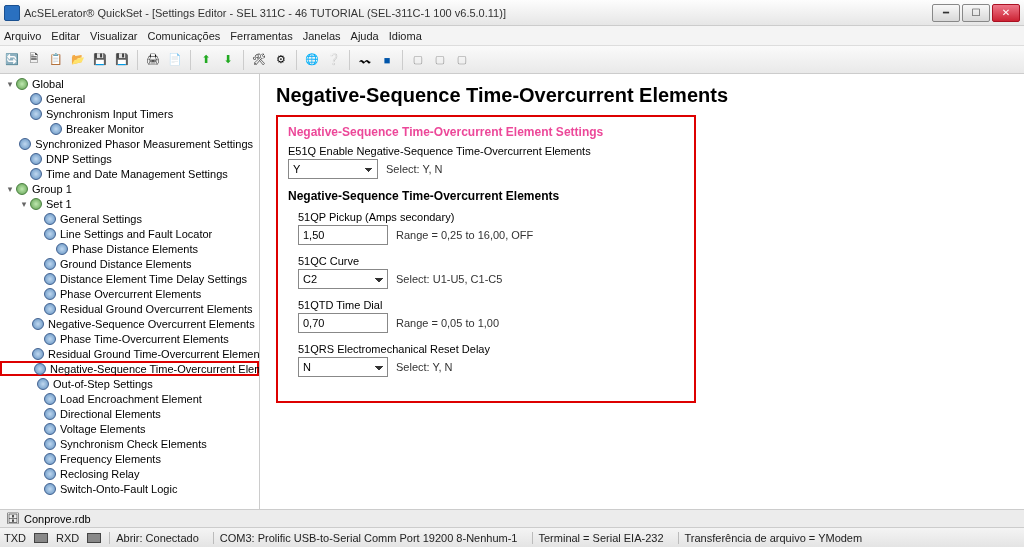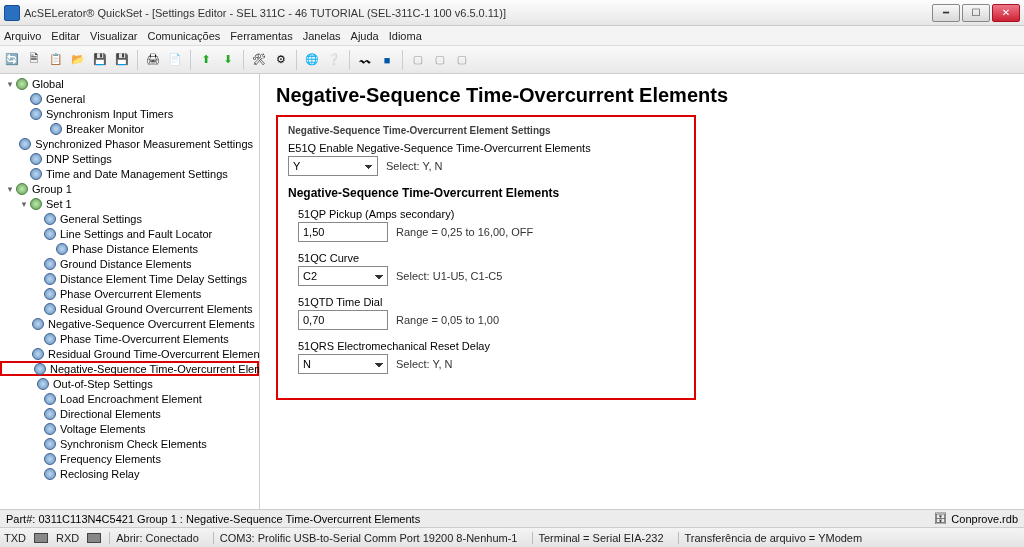--- a/index.html
+++ b/index.html
@@ -33,21 +33,21 @@
   .tree-row .expander { width: 12px; text-align: center; color: #666; font-size: 9px; cursor: pointer; }
   .tree-row .node-icon { width: 12px; height: 12px; border-radius: 50%; margin-right: 4px; border: 1px solid #777; flex: none; }
   .node-icon.green { background: radial-gradient(#bfe8b0,#5fa050); border-color:#4a8040; }
   .node-icon.blue  { background: radial-gradient(#c0d8f0,#6090c0); border-color:#406090; }
   .tree-row .lbl { color: #000; }
   .tree-row.selected-box { border: 2px solid #d00; padding: 0 2px 0 0; }
   
   
   h1.page-title { font-size: 20px; font-weight: bold; margin-bottom: 8px; }
   .settings-box { border: 2px solid #d00; padding: 8px 10px 14px 10px; width: 420px; }
-  .group-title { color: #404040; font-weight: bold; font-size: 10px; margin-bottom: 6px; }
+  .group-title { color: #ec4899; font-weight: bold; font-size: 12px; margin-bottom: 6px; }
   .field-label { font-size: 11px; margin-bottom: 2px; }
   .field-row { display: flex; align-items: center; gap: 8px; margin-bottom: 10px; }
   .field-input, .field-select { height: 20px; border: 1px solid #888; background: #fff; padding: 0 4px; width: 90px; font-size: 11px; }
   .field-select { appearance: none; background-image: linear-gradient(45deg, transparent 50%, #333 50%), linear-gradient(-45deg, transparent 50%, #333 50%); background-position: right 8px top 8px, right 4px top 8px; background-size: 4px 4px; background-repeat: no-repeat; padding-right: 16px; }
   .hint { color: #333; }
   .subheading { font-weight: bold; margin: 6px 0 8px 0; font-size: 12px; }
   
   
   .pathbar { height: 18px; background: #ececec; border-top: 1px solid #ccc; display: flex; align-items: center; padding: 0 6px; justify-content: space-between; }
   .pathbar .right { display: flex; align-items: center; gap: 4px; }
@@ -242,20 +242,25 @@
         <div class="tree-row" style="padding-left: 32px;">
           <span class="expander"></span>
           <span class="node-icon blue"></span>
           <span class="lbl">Frequency Elements</span>
         </div>
         <div class="tree-row" style="padding-left: 32px;">
           <span class="expander"></span>
           <span class="node-icon blue"></span>
           <span class="lbl">Reclosing Relay</span>
         </div>
+        <div class="tree-row" style="padding-left: 32px;">
+          <span class="expander"></span>
+          <span class="node-icon blue"></span>
+          <span class="lbl">Switch-Onto-Fault Logic</span>
+        </div>
       </div>
   </div>
   <div class="content-pane">
     <h1 class="page-title">Negative-Sequence Time-Overcurrent Elements</h1>
     <div class="settings-box">
       <div class="group-title">Negative-Sequence Time-Overcurrent Element Settings</div>
 
       <div class="field-label">E51Q  Enable Negative-Sequence Time-Overcurrent Elements</div>
       <div class="field-row">
         <select class="field-select"><option>Y</option></select>
@@ -287,21 +292,20 @@
         <div class="field-row">
           <select class="field-select"><option>N</option></select>
           <span class="hint">Select: Y, N</span>
         </div>
       </div>
     </div>
   </div>
 </div>
 
 <div class="pathbar">
-  <span>Part#: 0311C113N4C5421   Group 1 : Negative-Sequence Time-Overcurrent Elements</span>
   <span class="right">
     <span>🗄</span>
     <span>Conprove.rdb</span>
   </span>
 </div>
 
 <div class="statusbar">
   <span>TXD</span>
   <span class="led"></span>
   <span>RXD</span>

